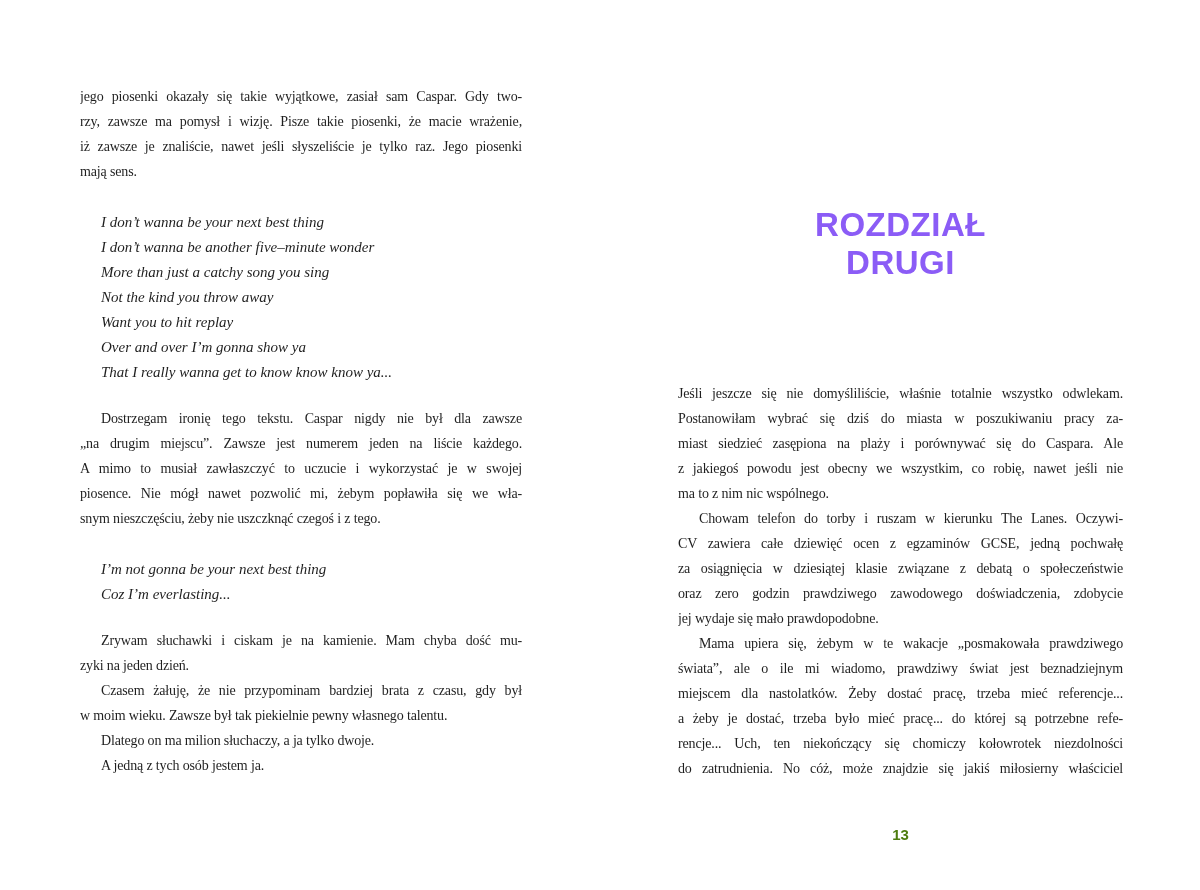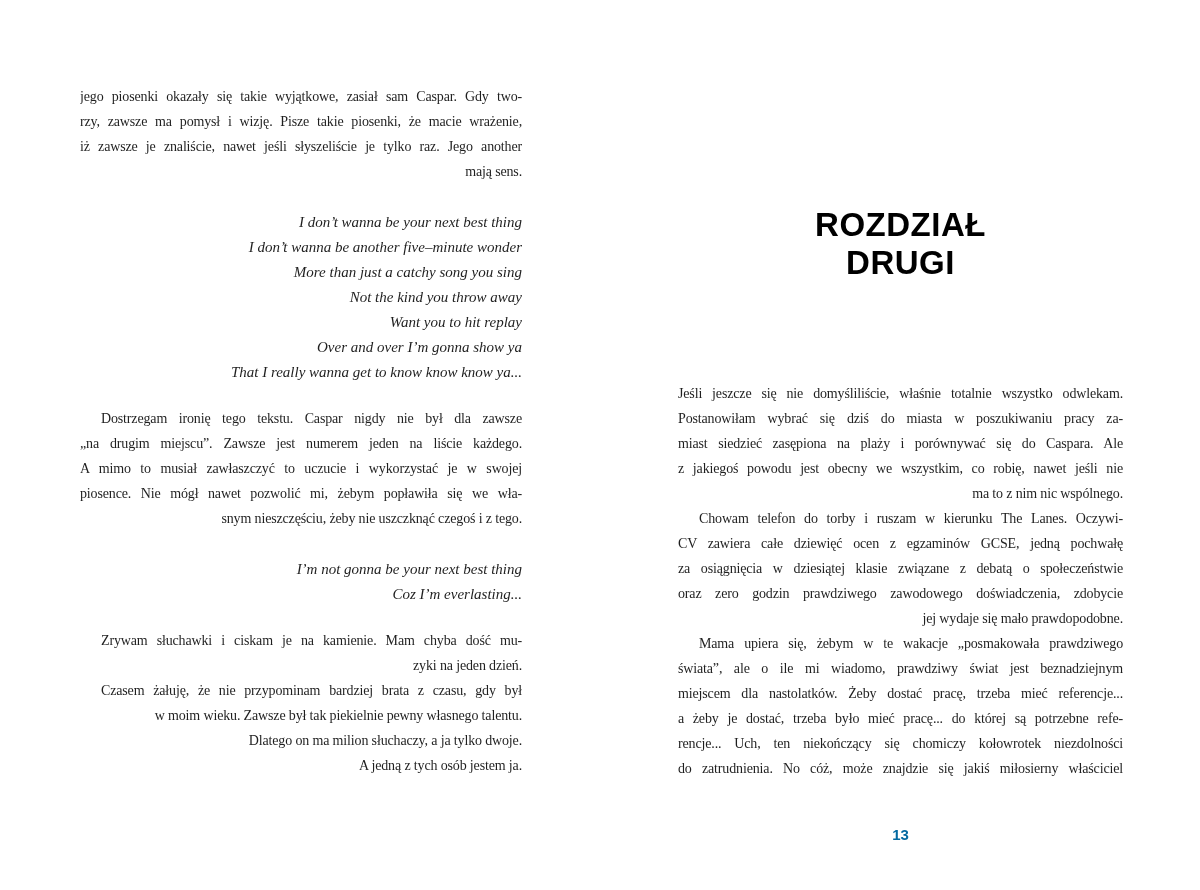--- a/index.html
+++ b/index.html
@@ -26,21 +26,21 @@
     letter-spacing: -0.15px;
   }
   #left-body  { left: 80px;  top: 84px;  width: 442px; }
   #right-body { left: 678px; top: 381px; width: 445px; }
 
   .para { margin: 0; }
   .para .line {
     height: 25px;
     line-height: 25px;
     overflow: hidden;
-    text-align: right;
+    text-align: left;
   }
   .para .line.just {
     text-align: justify;
     text-align-last: justify;
   }
   .para .line.first-indent {
     padding-left: 21px;
   }
   .para.lyrics {
     font-style: italic;
@@ -76,21 +76,21 @@
 </style>
 </head>
 <body style="background: rgb(255, 255, 255); color: rgb(31, 31, 31);">
 
 <div class="spread">
 
   <div class="text-col" id="left-body">
       <div class="para body">
         <div class="line just">jego piosenki okazały się takie wyjątkowe, zasiał sam Caspar. Gdy two-</div>
         <div class="line just">rzy, zawsze ma pomysł i wizję. Pisze takie piosenki, że macie wrażenie,</div>
-        <div class="line just">iż zawsze je znaliście, nawet jeśli słyszeliście je tylko raz. Jego another</div>
+        <div class="line just">iż zawsze je znaliście, nawet jeśli słyszeliście je tylko raz. Jego piosenki</div>
         <div class="line">mają sens.</div>
       </div>
       <div class="para lyrics">
         <div class="line">I don’t wanna be your next best thing</div>
         <div class="line">I don’t wanna be another five–minute wonder</div>
         <div class="line">More than just a catchy song you sing</div>
         <div class="line">Not the kind you throw away</div>
         <div class="line">Want you to hit replay</div>
         <div class="line">Over and over I’m gonna show ya</div>
         <div class="line">That I really wanna get to know know know ya...</div>
@@ -115,21 +115,21 @@
         <div class="line">w moim wieku. Zawsze był tak piekielnie pewny własnego talentu.</div>
       </div>
       <div class="para body">
         <div class="line first-indent">Dlatego on ma milion słuchaczy, a ja tylko dwoje.</div>
       </div>
       <div class="para body">
         <div class="line first-indent">A jedną z tych osób jestem ja.</div>
       </div>
     </div>
 
-  <div id="chapter-heading" style="color: #000000;">
+  <div id="chapter-heading" style="color: #8b5cf6;">
     <div>ROZDZIAŁ</div>
     <div>DRUGI</div>
   </div>
 
   <div class="text-col" id="right-body">
       <div class="para body">
         <div class="line just">Jeśli jeszcze się nie domyśliliście, właśnie totalnie wszystko odwlekam.</div>
         <div class="line just">Postanowiłam wybrać się dziś do miasta w poszukiwaniu pracy za-</div>
         <div class="line just">miast siedzieć zasępiona na plaży i porównywać się do Caspara. Ale</div>
         <div class="line just">z jakiegoś powodu jest obecny we wszystkim, co robię, nawet jeśli nie</div>
@@ -145,15 +145,15 @@
       <div class="para body">
         <div class="line just first-indent">Mama upiera się, żebym w te wakacje „posmakowała prawdziwego</div>
         <div class="line just">świata”, ale o ile mi wiadomo, prawdziwy świat jest beznadziejnym</div>
         <div class="line just">miejscem dla nastolatków. Żeby dostać pracę, trzeba mieć referencje...</div>
         <div class="line just">a żeby je dostać, trzeba było mieć pracę... do której są potrzebne refe-</div>
         <div class="line just">rencje... Uch, ten niekończący się chomiczy kołowrotek niezdolności</div>
         <div class="line just">do zatrudnienia. No cóż, może znajdzie się jakiś miłosierny właściciel</div>
       </div>
     </div>
 
-  <div id="page-number" style="color: #0369a1;">13</div>
+  <div id="page-number" style="color: #4d7c0f;">13</div>
 
 </div>
 
 </body></html>

